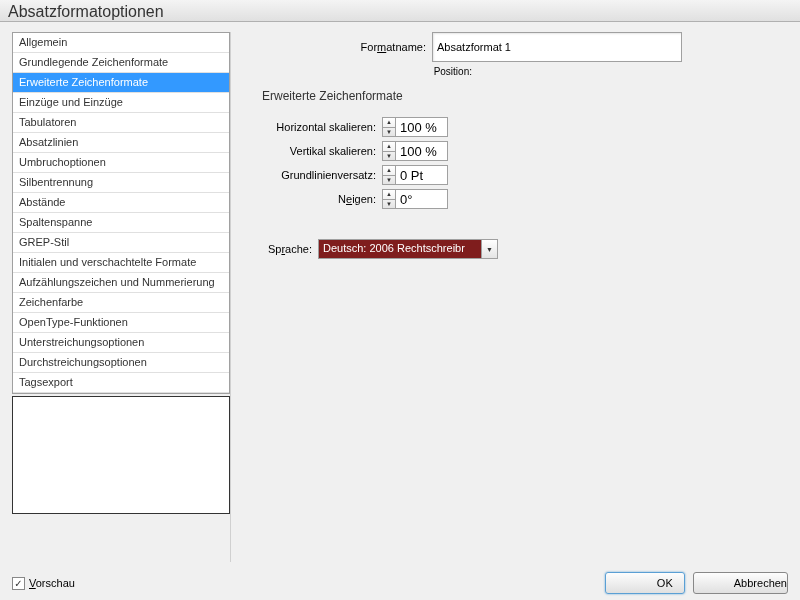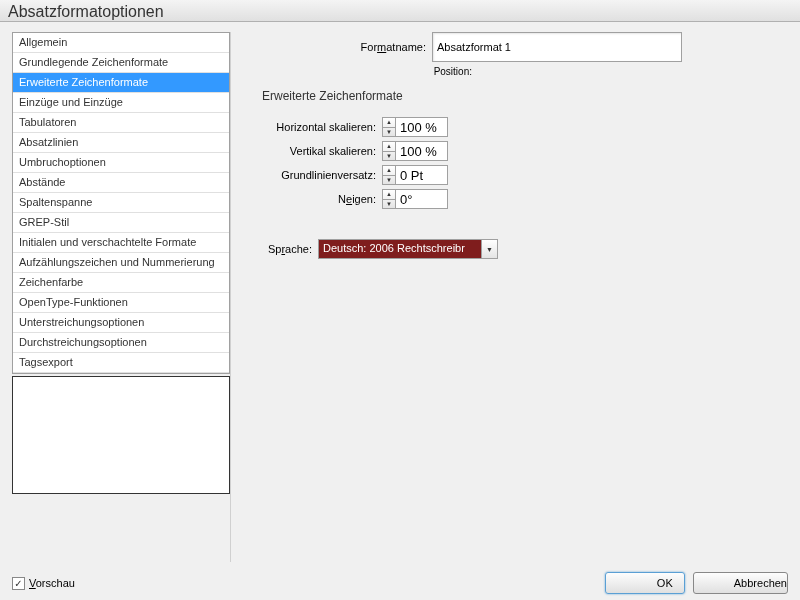--- a/index.html
+++ b/index.html
@@ -196,20 +196,21 @@
 
   <div class="sidebar">
     <div class="category-list" id="cat-list">
         <div class="cat-item">Allgemein</div>
         <div class="cat-item">Grundlegende Zeichenformate</div>
         <div class="cat-item selected">Erweiterte Zeichenformate</div>
         <div class="cat-item">Einzüge und Einzüge</div>
         <div class="cat-item">Tabulatoren</div>
         <div class="cat-item">Absatzlinien</div>
         <div class="cat-item">Umbruchoptionen</div>
+        <div class="cat-item">Silbentrennung</div>
         <div class="cat-item">Abstände</div>
         <div class="cat-item">Spaltenspanne</div>
         <div class="cat-item">GREP-Stil</div>
         <div class="cat-item">Initialen und verschachtelte Formate</div>
         <div class="cat-item">Aufzählungszeichen und Nummerierung</div>
         <div class="cat-item">Zeichenfarbe</div>
         <div class="cat-item">OpenType-Funktionen</div>
         <div class="cat-item">Unterstreichungsoptionen</div>
         <div class="cat-item">Durchstreichungsoptionen</div>
         <div class="cat-item">Tagsexport</div>

